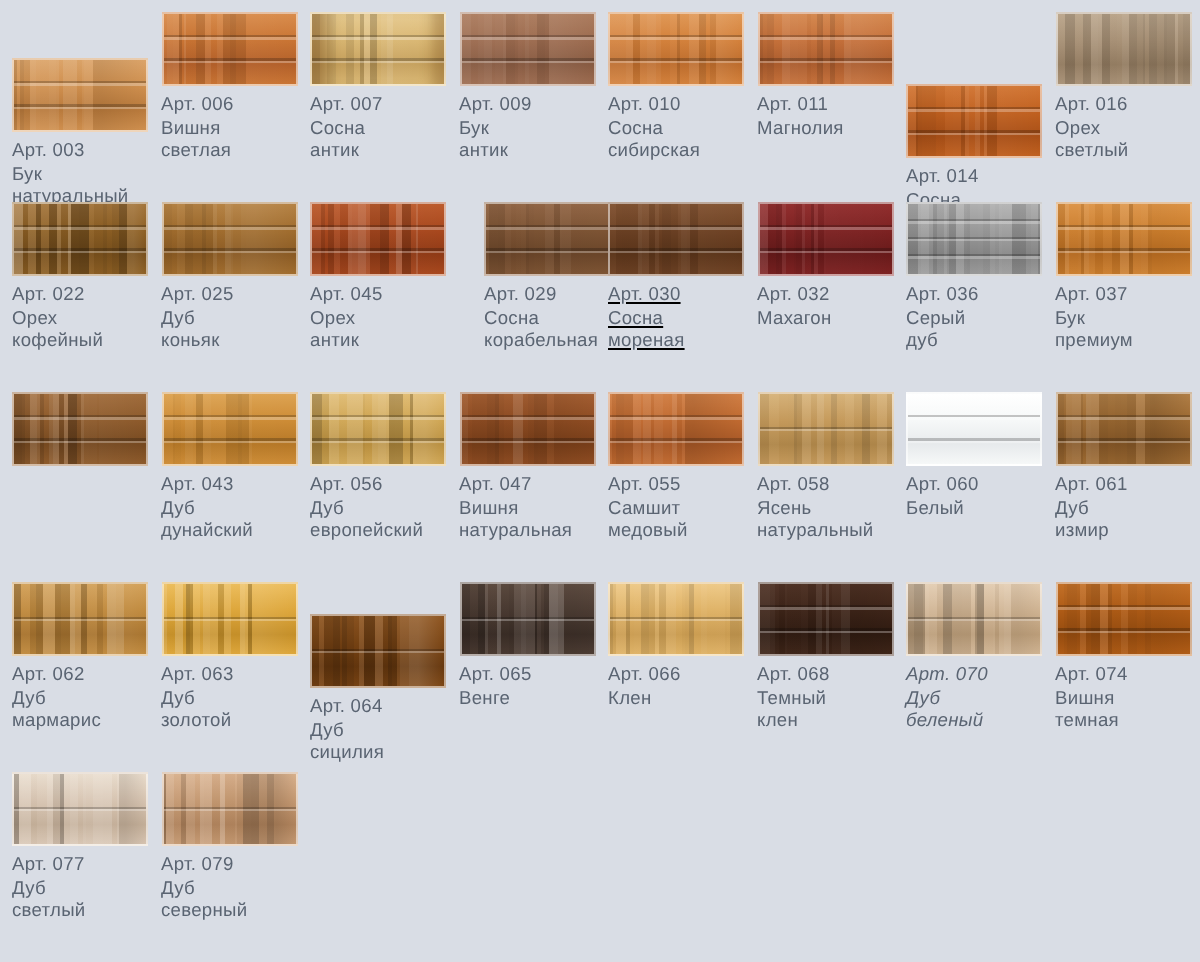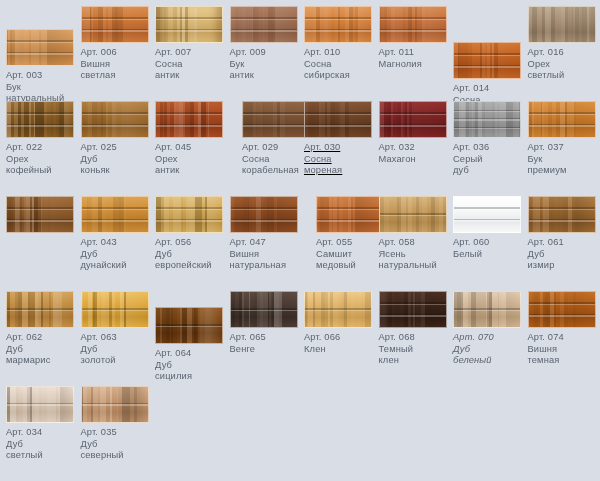--- a/index.html
+++ b/index.html
@@ -261,21 +261,21 @@
       <div class="swatch" title="Арт. 047" style="width: 68px; height: 37px; background-color: rgb(142, 76, 34); background-image: linear-gradient(rgb(163, 94, 50) 0%, rgb(142, 76, 34) 38%, rgb(120, 62, 25) 72%, rgb(142, 76, 34) 100%);">
         <div class="grain" style="background-image: linear-gradient(90deg, rgba(255, 255, 255, 0.047) 0%, rgba(255, 255, 255, 0.047) 4.4%, rgba(0, 0, 0, 0.01) 4.4%, rgba(0, 0, 0, 0.01) 7.9%, rgba(0, 0, 0, 0.04) 7.9%, rgba(0, 0, 0, 0.04) 13.8%, rgba(0, 0, 0, 0.047) 13.8%, rgba(0, 0, 0, 0.047) 17.2%, rgba(0, 0, 0, 0.043) 17.2%, rgba(0, 0, 0, 0.043) 18.8%, rgba(0, 0, 0, 0.086) 18.8%, rgba(0, 0, 0, 0.086) 25.3%, rgba(0, 0, 0, 0.13) 25.3%, rgba(0, 0, 0, 0.13) 27.9%, rgba(0, 0, 0, 0.04) 27.9%, rgba(0, 0, 0, 0.04) 32.1%, rgba(0, 0, 0, 0.01) 32.1%, rgba(0, 0, 0, 0.01) 38.6%, rgba(255, 255, 255, 0.11) 38.6%, rgba(255, 255, 255, 0.11) 46%, rgba(0, 0, 0, 0.024) 46%, rgba(0, 0, 0, 0.024) 50%, rgba(0, 0, 0, 0.055) 50%, rgba(0, 0, 0, 0.055) 54.3%, rgba(0, 0, 0, 0.106) 54.3%, rgba(0, 0, 0, 0.106) 57.9%, rgba(0, 0, 0, 0.098) 57.9%, rgba(0, 0, 0, 0.098) 64.7%, rgba(255, 255, 255, 0.02) 64.7%, rgba(255, 255, 255, 0.02) 69.5%, rgba(0, 0, 0, 0.055) 69.5%, rgba(0, 0, 0, 0.055) 73%, rgba(0, 0, 0, 0) 100%);"></div>
         <div class="planks" style="background-image: linear-gradient(transparent calc(33.33% - 1.2px), rgba(0, 0, 0, 0.22) calc(33.33% - 1.2px), rgba(0, 0, 0, 0.22) 33.33%, rgba(255, 255, 255, 0.28) 33.33%, rgba(255, 255, 255, 0.28) calc(33.33% + 1.2px), transparent calc(33.33% + 1.2px), transparent calc(66.67% - 1.2px), rgba(0, 0, 0, 0.22) calc(66.67% - 1.2px), rgba(0, 0, 0, 0.22) 66.67%, rgba(255, 255, 255, 0.28) 66.67%, rgba(255, 255, 255, 0.28) calc(66.67% + 1.2px), transparent calc(66.67% + 1.2px));"></div>
       </div>
       <div class="labels">
         <span class="ln">Арт. 047</span>
         <span class="ln">Вишня</span>
         <span class="ln">натуральная</span>
       </div>
     </div>
-    <div class="cell" style="left: 304px; top: 196px; margin-left: 12px;">
+    <div class="cell" style="left: 304px; top: 196px;">
       <div class="swatch" title="Арт. 055" style="width: 68px; height: 37px; background-color: rgb(192, 106, 48); background-image: linear-gradient(rgb(209, 127, 69) 0%, rgb(192, 106, 48) 38%, rgb(168, 88, 38) 72%, rgb(192, 106, 48) 100%);">
         <div class="grain" style="background-image: linear-gradient(90deg, rgba(255, 255, 255, 0.043) 0%, rgba(255, 255, 255, 0.043) 1.5%, rgba(0, 0, 0, 0.047) 1.5%, rgba(0, 0, 0, 0.047) 4.3%, rgba(0, 0, 0, 0.1) 4.3%, rgba(0, 0, 0, 0.1) 10.7%, rgba(0, 0, 0, 0.082) 10.7%, rgba(0, 0, 0, 0.082) 17.8%, rgba(255, 255, 255, 0.075) 17.8%, rgba(255, 255, 255, 0.075) 21%, rgba(255, 255, 255, 0.07) 21%, rgba(255, 255, 255, 0.07) 23.3%, rgba(255, 255, 255, 0.016) 23.3%, rgba(255, 255, 255, 0.016) 25%, rgba(255, 255, 255, 0.082) 25%, rgba(255, 255, 255, 0.082) 30.7%, rgba(0, 0, 0, 0.03) 30.7%, rgba(0, 0, 0, 0.03) 33.4%, rgba(255, 255, 255, 0.055) 33.4%, rgba(255, 255, 255, 0.055) 39.9%, rgba(255, 255, 255, 0.016) 39.9%, rgba(255, 255, 255, 0.016) 44.6%, rgba(255, 255, 255, 0.008) 44.6%, rgba(255, 255, 255, 0.008) 47.2%, rgba(255, 255, 255, 0.098) 47.2%, rgba(255, 255, 255, 0.098) 50.9%, rgba(0, 0, 0, 0.04) 50.9%, rgba(0, 0, 0, 0.04) 54.2%, rgba(255, 255, 255, 0.047) 54.2%, rgba(255, 255, 255, 0.047) 57%, rgba(0, 0, 0, 0.106) 57%, rgba(0, 0, 0, 0.106) 63.3%, rgba(0, 0, 0, 0) 100%);"></div>
         <div class="planks" style="background-image: linear-gradient(transparent calc(33.33% - 1.2px), rgba(0, 0, 0, 0.22) calc(33.33% - 1.2px), rgba(0, 0, 0, 0.22) 33.33%, rgba(255, 255, 255, 0.28) 33.33%, rgba(255, 255, 255, 0.28) calc(33.33% + 1.2px), transparent calc(33.33% + 1.2px), transparent calc(66.67% - 1.2px), rgba(0, 0, 0, 0.22) calc(66.67% - 1.2px), rgba(0, 0, 0, 0.22) 66.67%, rgba(255, 255, 255, 0.28) 66.67%, rgba(255, 255, 255, 0.28) calc(66.67% + 1.2px), transparent calc(66.67% + 1.2px));"></div>
       </div>
       <div class="labels">
         <span class="ln">Арт. 055</span>
         <span class="ln">Самшит</span>
         <span class="ln">медовый</span>
       </div>
     </div>
@@ -396,29 +396,29 @@
         <span class="ln">Вишня</span>
         <span class="ln">темная</span>
       </div>
     </div>
     <div class="cell" style="left: 6px; top: 386px;">
       <div class="swatch" title="Арт. 077" style="width: 68px; height: 37px; background-color: rgb(214, 195, 176); background-image: linear-gradient(rgb(232, 219, 203) 0%, rgb(214, 195, 176) 38%, rgb(195, 174, 152) 72%, rgb(214, 195, 176) 100%);">
         <div class="grain" style="background-image: linear-gradient(90deg, rgba(0, 0, 0, 0.235) 0%, rgba(0, 0, 0, 0.235) 4%, rgba(255, 255, 255, 0.16) 4%, rgba(255, 255, 255, 0.16) 6.2%, rgba(255, 255, 255, 0.173) 6.2%, rgba(255, 255, 255, 0.173) 13.1%, rgba(0, 0, 0, 0.008) 13.1%, rgba(0, 0, 0, 0.008) 17.7%, rgba(255, 255, 255, 0.05) 17.7%, rgba(255, 255, 255, 0.05) 24.9%, rgba(255, 255, 255, 0.15) 24.9%, rgba(255, 255, 255, 0.15) 29.9%, rgba(0, 0, 0, 0.067) 29.9%, rgba(0, 0, 0, 0.067) 35%, rgba(0, 0, 0, 0.24) 35%, rgba(0, 0, 0, 0.24) 38%, rgba(255, 255, 255, 0.09) 38%, rgba(255, 255, 255, 0.09) 42.3%, rgba(255, 255, 255, 0.15) 42.3%, rgba(255, 255, 255, 0.15) 48.8%, rgba(255, 255, 255, 0.05) 48.8%, rgba(255, 255, 255, 0.05) 52.5%, rgba(255, 255, 255, 0.12) 52.5%, rgba(255, 255, 255, 0.12) 54.6%, rgba(255, 255, 255, 0.094) 54.6%, rgba(255, 255, 255, 0.094) 60%, rgba(255, 255, 255, 0.17) 60%, rgba(255, 255, 255, 0.17) 67.4%, rgba(255, 255, 255, 0.157) 67.4%, rgba(255, 255, 255, 0.157) 74.4%, rgba(255, 255, 255, 0.016) 74.4%, rgba(255, 255, 255, 0.016) 77.8%, rgba(255, 255, 255, 0.114) 77.8%, rgba(255, 255, 255, 0.114) 79.8%, rgba(0, 0, 0, 0.086) 79.8%, rgba(0, 0, 0, 0.086) 84.3%, rgba(0, 0, 0, 0) 100%);"></div>
         <div class="planks" style="background-image: linear-gradient(transparent calc(50% - 1.2px), rgba(0, 0, 0, 0.22) calc(50% - 1.2px), rgba(0, 0, 0, 0.22) 50%, rgba(255, 255, 255, 0.28) 50%, rgba(255, 255, 255, 0.28) calc(50% + 1.2px), transparent calc(50% + 1.2px));"></div>
       </div>
       <div class="labels">
-        <span class="ln">Арт. 034</span>
+        <span class="ln">Арт. 077</span>
         <span class="ln">Дуб</span>
         <span class="ln">светлый</span>
       </div>
     </div>
     <div class="cell" style="left: 80.5px; top: 386px;">
       <div class="swatch" title="Арт. 079" style="width: 68px; height: 37px; background-color: rgb(196, 152, 113); background-image: linear-gradient(rgb(216, 176, 140) 0%, rgb(196, 152, 113) 38%, rgb(176, 131, 92) 72%, rgb(196, 152, 113) 100%);">
         <div class="grain" style="background-image: linear-gradient(90deg, rgba(0, 0, 0, 0.21) 0%, rgba(0, 0, 0, 0.21) 1.8%, rgba(255, 255, 255, 0.137) 1.8%, rgba(255, 255, 255, 0.137) 7.4%, rgba(255, 255, 255, 0.035) 7.4%, rgba(255, 255, 255, 0.035) 13%, rgba(0, 0, 0, 0.13) 13%, rgba(0, 0, 0, 0.13) 16.6%, rgba(255, 255, 255, 0.106) 16.6%, rgba(255, 255, 255, 0.106) 23.6%, rgba(255, 255, 255, 0.02) 23.6%, rgba(255, 255, 255, 0.02) 27.1%, rgba(255, 255, 255, 0.18) 27.1%, rgba(255, 255, 255, 0.18) 30.1%, rgba(255, 255, 255, 0.165) 30.1%, rgba(255, 255, 255, 0.165) 36.6%, rgba(0, 0, 0, 0.016) 36.6%, rgba(0, 0, 0, 0.016) 42.5%, rgba(255, 255, 255, 0.208) 42.5%, rgba(255, 255, 255, 0.208) 46.1%, rgba(0, 0, 0, 0.016) 46.1%, rgba(0, 0, 0, 0.016) 53.5%, rgba(255, 255, 255, 0.043) 53.5%, rgba(255, 255, 255, 0.043) 55%, rgba(0, 0, 0, 0.04) 55%, rgba(0, 0, 0, 0.04) 60.2%, rgba(0, 0, 0, 0.216) 60.2%, rgba(0, 0, 0, 0.216) 66%, rgba(0, 0, 0, 0.224) 66%, rgba(0, 0, 0, 0.224) 72.1%, rgba(0, 0, 0, 0.106) 72.1%, rgba(0, 0, 0, 0.106) 78.1%, rgba(0, 0, 0, 0.204) 78.1%, rgba(0, 0, 0, 0.204) 83.7%, rgba(0, 0, 0, 0.106) 83.7%, rgba(0, 0, 0, 0.106) 85.6%, rgba(0, 0, 0, 0) 100%);"></div>
         <div class="planks" style="background-image: linear-gradient(transparent calc(50% - 1.2px), rgba(0, 0, 0, 0.22) calc(50% - 1.2px), rgba(0, 0, 0, 0.22) 50%, rgba(255, 255, 255, 0.28) 50%, rgba(255, 255, 255, 0.28) calc(50% + 1.2px), transparent calc(50% + 1.2px));"></div>
       </div>
       <div class="labels">
-        <span class="ln">Арт. 035</span>
+        <span class="ln">Арт. 079</span>
         <span class="ln">Дуб</span>
         <span class="ln">северный</span>
       </div>
     </div>
   </div>
 
 </body></html>

